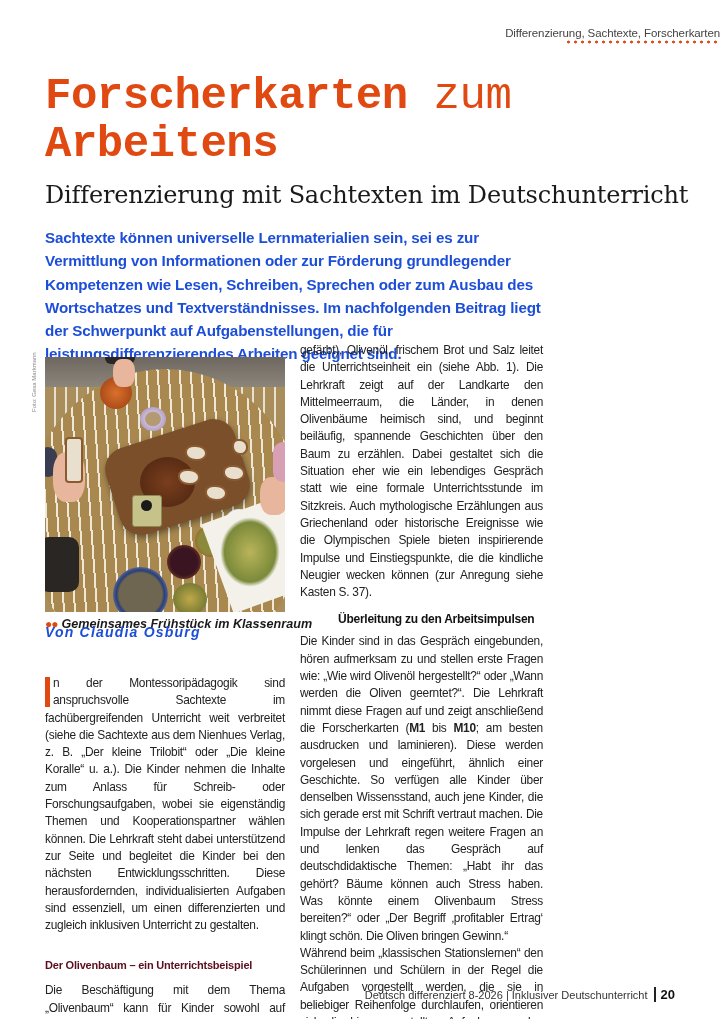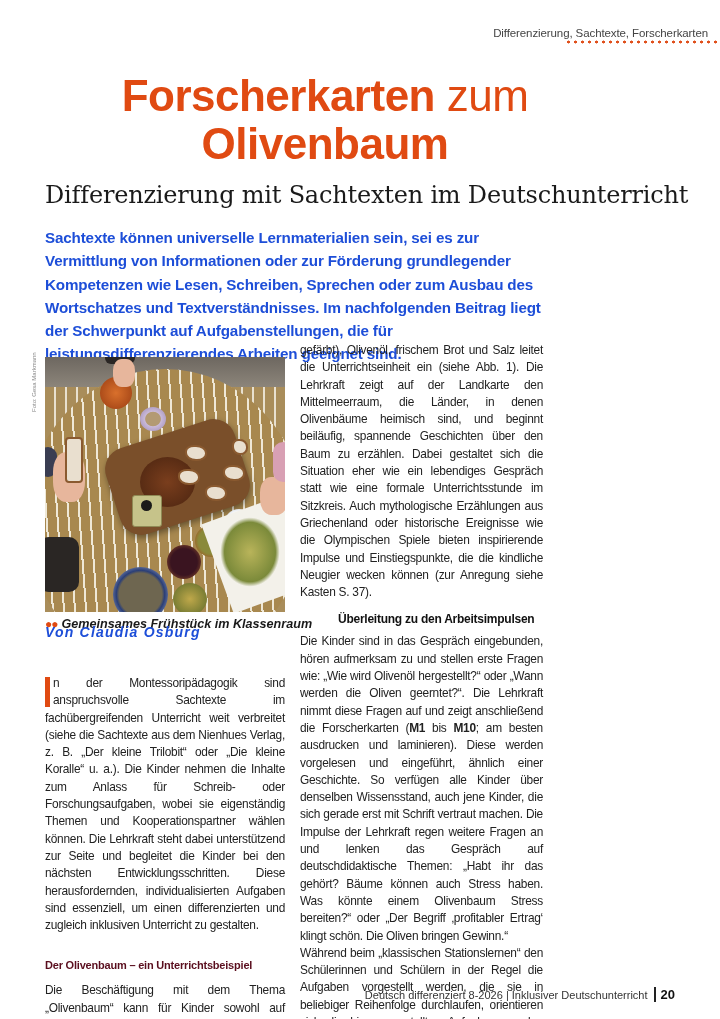--- a/index.html
+++ b/index.html
@@ -1,26 +1,26 @@
 <!DOCTYPE html>
 <html><head>
 <meta charset="utf-8">
 <style>
   * { box-sizing: border-box; margin: 0; padding: 0; }
   html, body { width: 720px; height: 1019px; background: #ffffff; overflow: hidden; }
   body { position: relative; font-family: "Liberation Sans", sans-serif; color: #1a1a1a; }
 
   .header-row { position: absolute; top: 20px; right: 0; height: 22px; display: flex; align-items: flex-end; }
-  .header-topics { font-size: 11.5px; color: #444; margin-right: 12px; letter-spacing: -0.1px; padding-bottom: 3px; }
+  .header-topics { font-size: 11.5px; color: #444; letter-spacing: -0.1px; padding-bottom: 3px; }
   .header-section { font-size: 16px; font-weight: bold; letter-spacing: 1.6px; color: #222; width: 157px; padding-bottom: 2px; }
   .header-dots { position: absolute; top: 40px; left: 565px; width: 155px; height: 4px;
     background-image: radial-gradient(circle, #e0501c 1.4px, transparent 1.6px);
     background-size: 7px 4px; background-repeat: repeat-x; }
 
-  .title { position: absolute; left: 45px; top: 72px; width: 560px; font-family: Liberation Sans, sans-serif; color: #e04a12; font-size: 44px; line-height: 48px; letter-spacing: -0.5px; text-align: center; }
+  .title { position: absolute; left: 45px; top: 72px; width: 560px; font-family: Liberation Mono, monospace; color: #e04a12; font-size: 44px; line-height: 48px; letter-spacing: -0.5px; }
   .title .bold { font-weight: bold; }
   .title .light { font-weight: normal; }
   .subtitle { position: absolute; left: 45px; top: 181px; font-family: "DejaVu Serif", serif; font-size: 24px; color: #1a1a1a; letter-spacing: -0.2px; }
 
   .lead { position: absolute; left: 45px; top: 226px; width: 510px; font-size: 15.2px; font-weight: bold; line-height: 23.3px; color: #1d4ed8; letter-spacing: -0.15px; }
 
   .photo-credit { position: absolute; left: 31px; top: 352px; width: 10px; height: 60px; }
   .photo-credit span { position: absolute; left: 0; top: 60px; transform: rotate(-90deg); transform-origin: left top; white-space: nowrap; font-size: 6px; color: #888; }
 
   .photo { position: absolute; left: 45px; top: 357px; width: 240px; height: 255px; overflow: hidden;
@@ -63,21 +63,21 @@
 <body>
 
 <div class="header-row">
   <span class="header-topics">Differenzierung, Sachtexte, Forscherkarten</span>
 </div>
 <div class="header-dots"></div>
 
 <h1 class="title">
   <span class="bold">Forscherkarten</span>
   <span class="light">zum</span><br>
-  <span class="bold">Olivenbaum</span>
+  <span class="bold">Arbeitens</span>
 </h1>
 <div class="subtitle">Differenzierung mit Sachtexten im Deutschunterricht</div>
 
 <p class="lead">Sachtexte können universelle Lernmaterialien sein, sei es zur Vermittlung von Informationen oder zur Förderung grundlegender Kompetenzen wie Lesen, Schreiben, Sprechen oder zum Ausbau des Wortschatzes und Textverständnisses. Im nachfolgenden Beitrag liegt der Schwerpunkt auf Aufgabenstellungen, die für leistungsdifferenzierendes Arbeiten geeignet sind.</p>
 
 <div class="photo-credit">
   <span>Foto: Gesa Markmann</span>
 </div>
 
 <div class="photo" title="Frühstückstisch mit Brot, Oliven, Olivenöl und Salz auf gestreifter Tischdecke">

